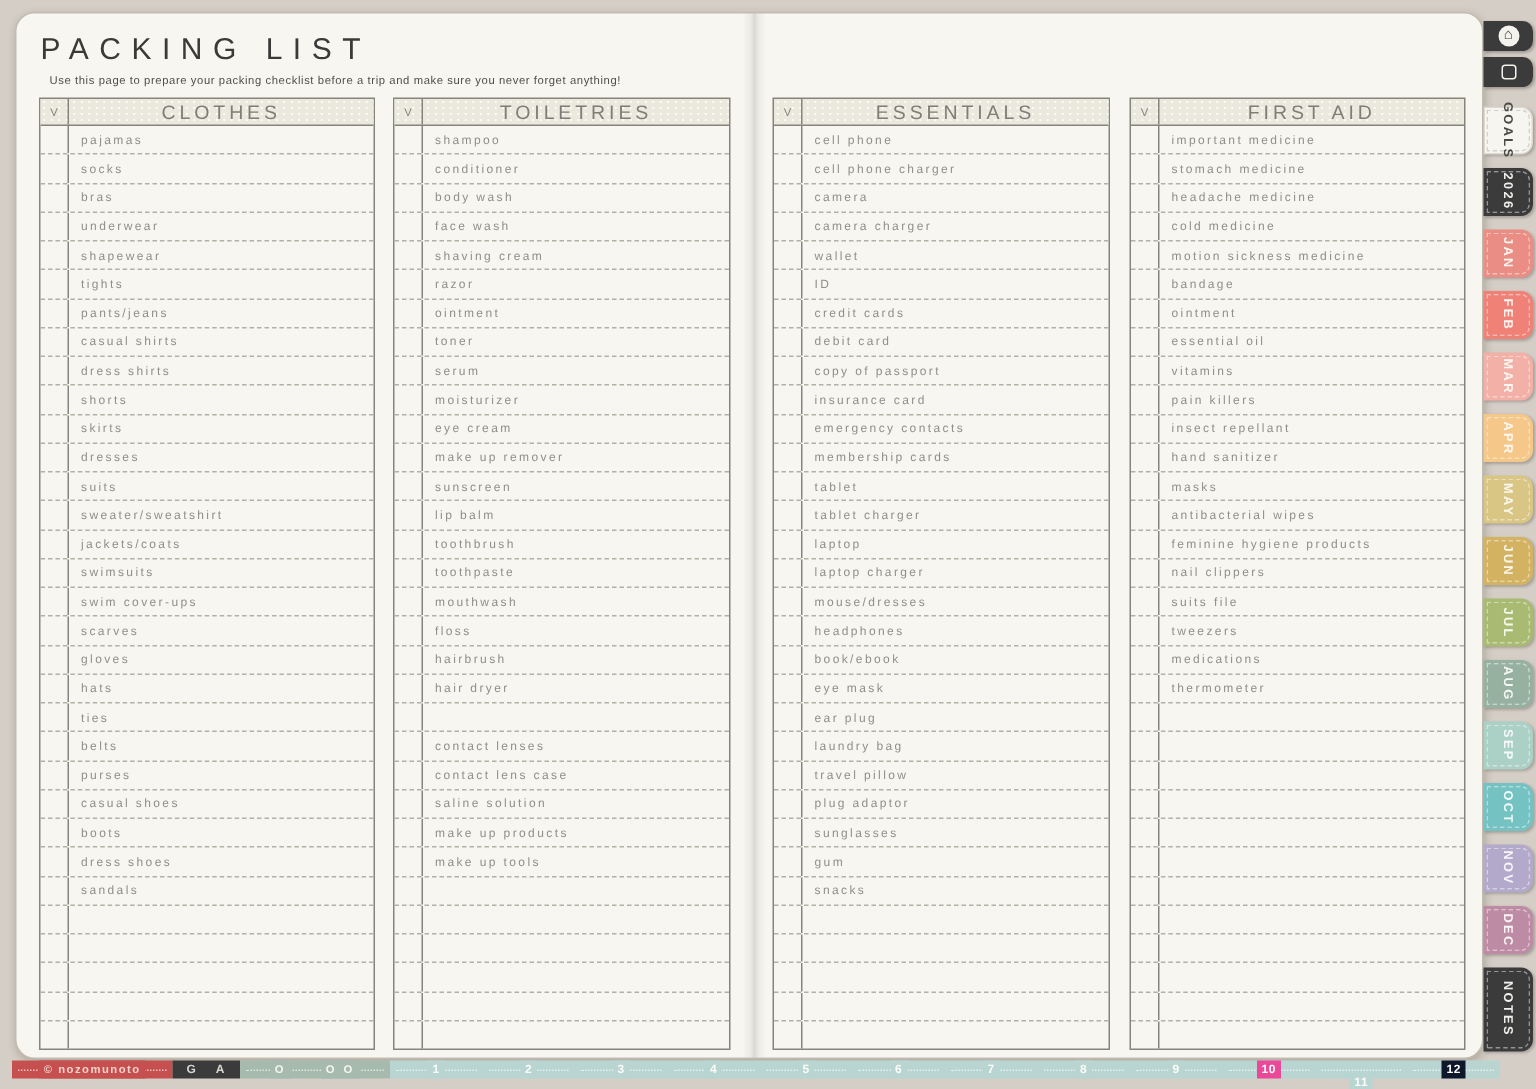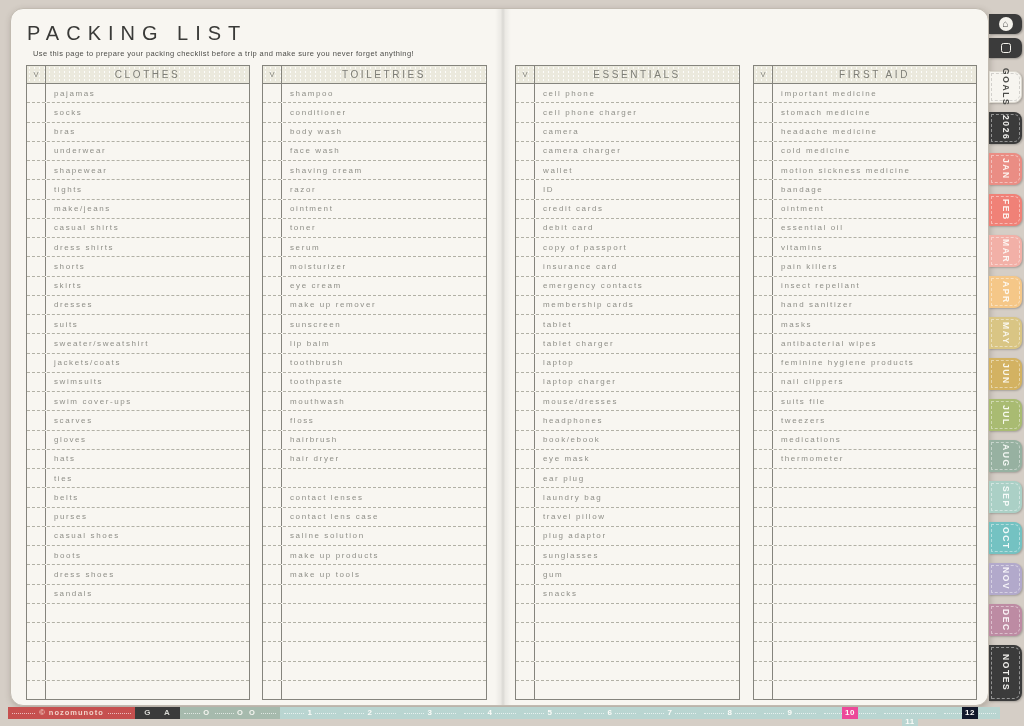--- a/index.html
+++ b/index.html
@@ -43,21 +43,21 @@
     background-image:radial-gradient(circle,rgba(255,255,255,.85) .7px,rgba(255,255,255,0) 1px);
     background-size:5px 4px;
   }
   .check-h{
     width:19px;flex:0 0 19px;border-right:1px solid #85847d;
     display:flex;align-items:center;justify-content:center;
     font-size:7.5px;color:#85857d;box-sizing:border-box;
   }
   .name-h{
     flex:1;display:flex;align-items:center;justify-content:center;
-    font-size:10px;letter-spacing:2.6px;color:#7e7e77;
+    font-size:13px;letter-spacing:2.6px;color:#7e7e77;
   }
   .trow{flex:1;display:flex;border-top:1px dashed #b2b1a6;min-height:0}
   .trow.first{border-top:none}
   .check-cell{width:19px;flex:0 0 19px;border-right:1px solid #85847d;box-sizing:border-box}
   .label-cell{
     flex:1;display:flex;align-items:center;padding-left:8px;
     font-size:8px;letter-spacing:1.6px;color:#8f8f88;white-space:nowrap;overflow:hidden;
   }
   
   .rail{position:absolute;left:989px;top:14px;width:33px;display:flex;flex-direction:column;align-items:stretch}
@@ -77,21 +77,21 @@
   .tab:first-of-type{margin-top:6px}
   .tab span{
     writing-mode:vertical-rl;text-orientation:mixed;
     font-size:8.5px;font-weight:bold;letter-spacing:1.6px;white-space:nowrap;
   }
   .tab.light{outline:1px dashed rgba(0,0,0,.15);border:1px solid #dcd8cf;box-sizing:border-box}
   .tab.tall{height:56px;flex:0 0 56px}
   
   .footer{position:absolute;left:8px;top:707px;width:992px;height:12px;display:flex;font-weight:bold}
   .fseg{display:flex;align-items:center;position:relative}
-  .f-red{width:127px;justify-content:center}
+  .f-red{width:107px;justify-content:center}
   .f-dark{width:45px;justify-content:space-evenly}
   .f-sage{width:100px;justify-content:space-evenly}
   .f-ruler{flex:1;display:flex}
   .dotline::before{
     content:'';position:absolute;left:4px;right:4px;top:50%;
     border-top:1px dotted rgba(255,255,255,.65);
   }
   .fseg span{position:relative;padding:0 3px;line-height:12px}
   .f-red span{font-size:7.5px;letter-spacing:1px;font-weight:bold}
   .f-dark span{font-size:8px;letter-spacing:1px}
@@ -130,21 +130,21 @@
         <div class="trow">
           <div class="check-cell"></div>
           <div class="label-cell">shapewear</div>
         </div>
         <div class="trow">
           <div class="check-cell"></div>
           <div class="label-cell">tights</div>
         </div>
         <div class="trow">
           <div class="check-cell"></div>
-          <div class="label-cell">make/jeans</div>
+          <div class="label-cell">pants/jeans</div>
         </div>
         <div class="trow">
           <div class="check-cell"></div>
           <div class="label-cell">casual shirts</div>
         </div>
         <div class="trow">
           <div class="check-cell"></div>
           <div class="label-cell">dress shirts</div>
         </div>
         <div class="trow">

